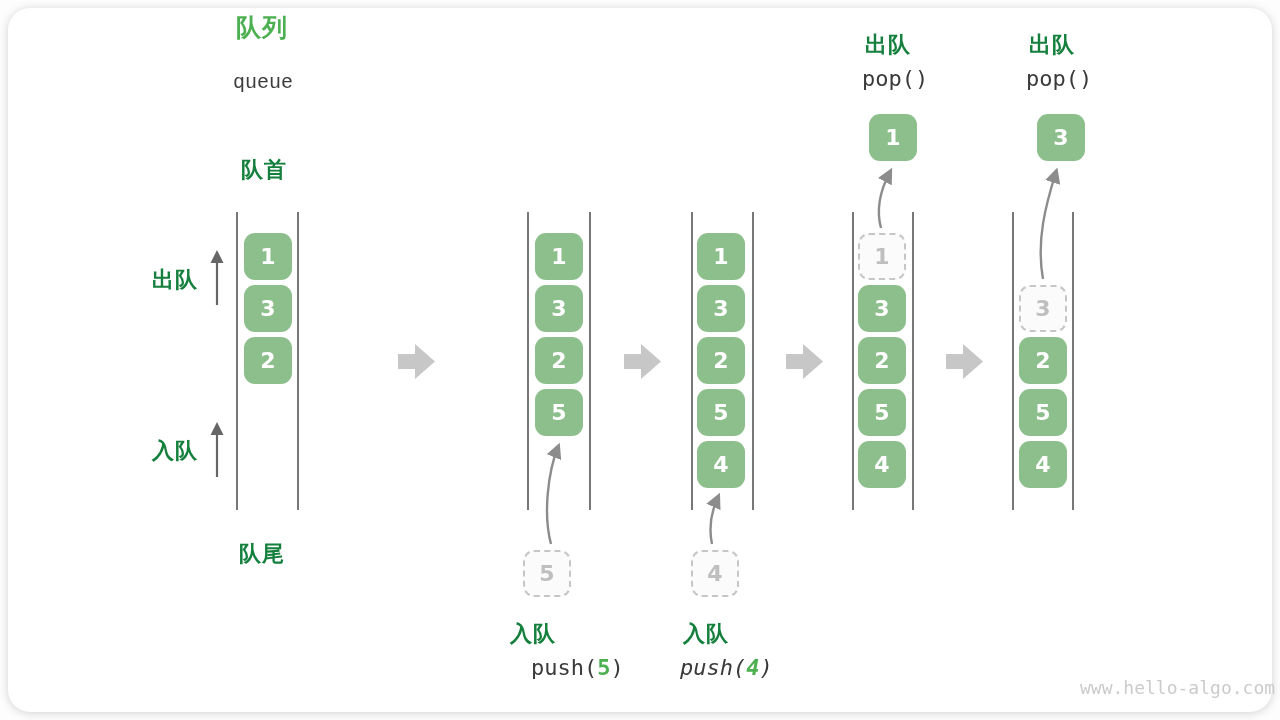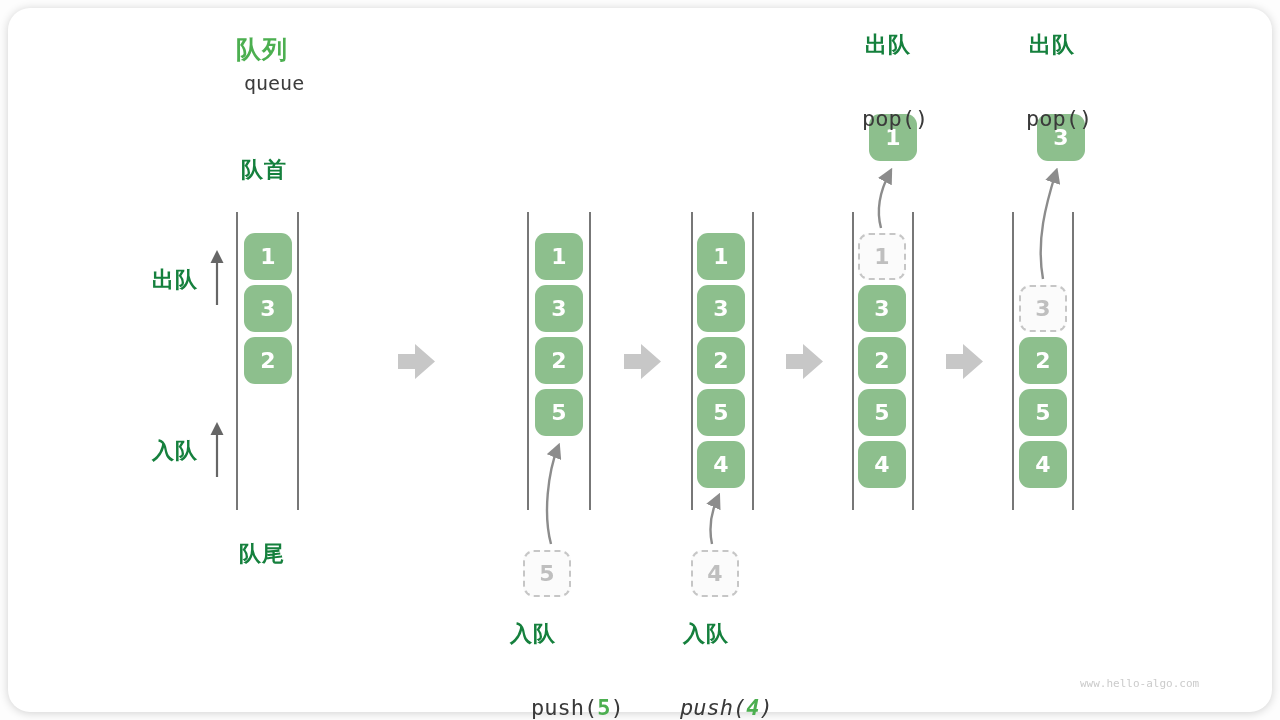--- a/index.html
+++ b/index.html
@@ -9,34 +9,34 @@
         background:#ffffff;border-radius:22px;
         box-shadow:0 1px 10px rgba(0,0,0,0.18);}
   .overlay{position:absolute;left:0;top:0;pointer-events:none;}
 
   .abs{position:absolute;}
 
   .title-zh{font-size:25px;font-weight:bold;color:#4caf50;letter-spacing:1px;}
   .title-en{font-family:"DejaVu Sans Mono",monospace;font-size:20px;color:#3c3c3c;}
 
   .zh{font-size:22px;font-weight:600;color:#15803d;letter-spacing:1px;}
-  .mono{font-family:"DejaVu Sans Mono",monospace;font-size:22px;color:#3a3a3a;margin-top:40px;}
+  .mono{font-family:"DejaVu Sans Mono",monospace;font-size:22px;color:#3a3a3a;}
   .mono .accent{color:#4caf50;font-weight:bold;}
 
   .cell{position:absolute;width:48px;height:47px;border-radius:11px;
         background:#8dbf8d;color:#ffffff;font-weight:bold;font-size:22px;
         display:flex;align-items:center;justify-content:center;
         font-family:"DejaVu Sans",sans-serif;}
   .ghost{position:absolute;width:44px;height:43px;border-radius:11px;
          border:2px dashed #c6c6c6;background:#fbfbfb;color:#bfbfbf;
          font-weight:bold;font-size:22px;
          display:flex;align-items:center;justify-content:center;
          font-family:"DejaVu Sans",sans-serif;}
 
-  .watermark{font-family:"DejaVu Sans Mono",monospace;font-size:11px;color:#cbcbcb;}
+  .watermark{font-family:"DejaVu Sans Mono",monospace;font-size:18px;color:#cbcbcb;}
 </style>
 </head>
 <body>
 
 <div class="stage">
   <div class="card"></div>
 
   <svg class="overlay" width="1280" height="720">
     <defs>
       <marker id="ah-gray" viewBox="0 0 10 10" refX="7" refY="5" markerWidth="6.5" markerHeight="6.5" orient="auto">
@@ -73,22 +73,22 @@
     </g>
 
     <g stroke="#8c8c8c" stroke-width="2.4" fill="none">
       <path d="M551,544 C543,514 548,472 558,447" marker-end="url(#ah-gray)"></path>
       <path d="M712,544 C708,525 712,510 718,497" marker-end="url(#ah-gray)"></path>
       <path d="M881,228 C875,206 882,187 890,172" marker-end="url(#ah-gray)"></path>
       <path d="M1043,279 C1036,240 1046,204 1056,172" marker-end="url(#ah-gray)"></path>
     </g>
   </svg>
 
-  <div class="abs title-zh" style="left:236px;top:33px;">队列</div>
-  <div class="abs title-en" style="left:244px;top:71px;">queue</div>
+  <div class="abs title-zh" style="left:236px;top:11px;">队列</div>
+  <div class="abs title-en" style="left:233px;top:71px;font-family:Liberation Mono, monospace;">queue</div>
 
   <div class="abs zh" style="left:241px;top:155px;">队首</div>
   <div class="abs zh" style="left:239px;top:539px;">队尾</div>
   <div class="abs zh" style="left:152px;top:265px;">出队</div>
   <div class="abs zh" style="left:152px;top:436px;">入队</div>
 
   <div class="cell" style="left:244px;top:233px;">1</div>
   <div class="cell" style="left:244px;top:285px;">3</div>
   <div class="cell" style="left:244px;top:337px;">2</div>
 

